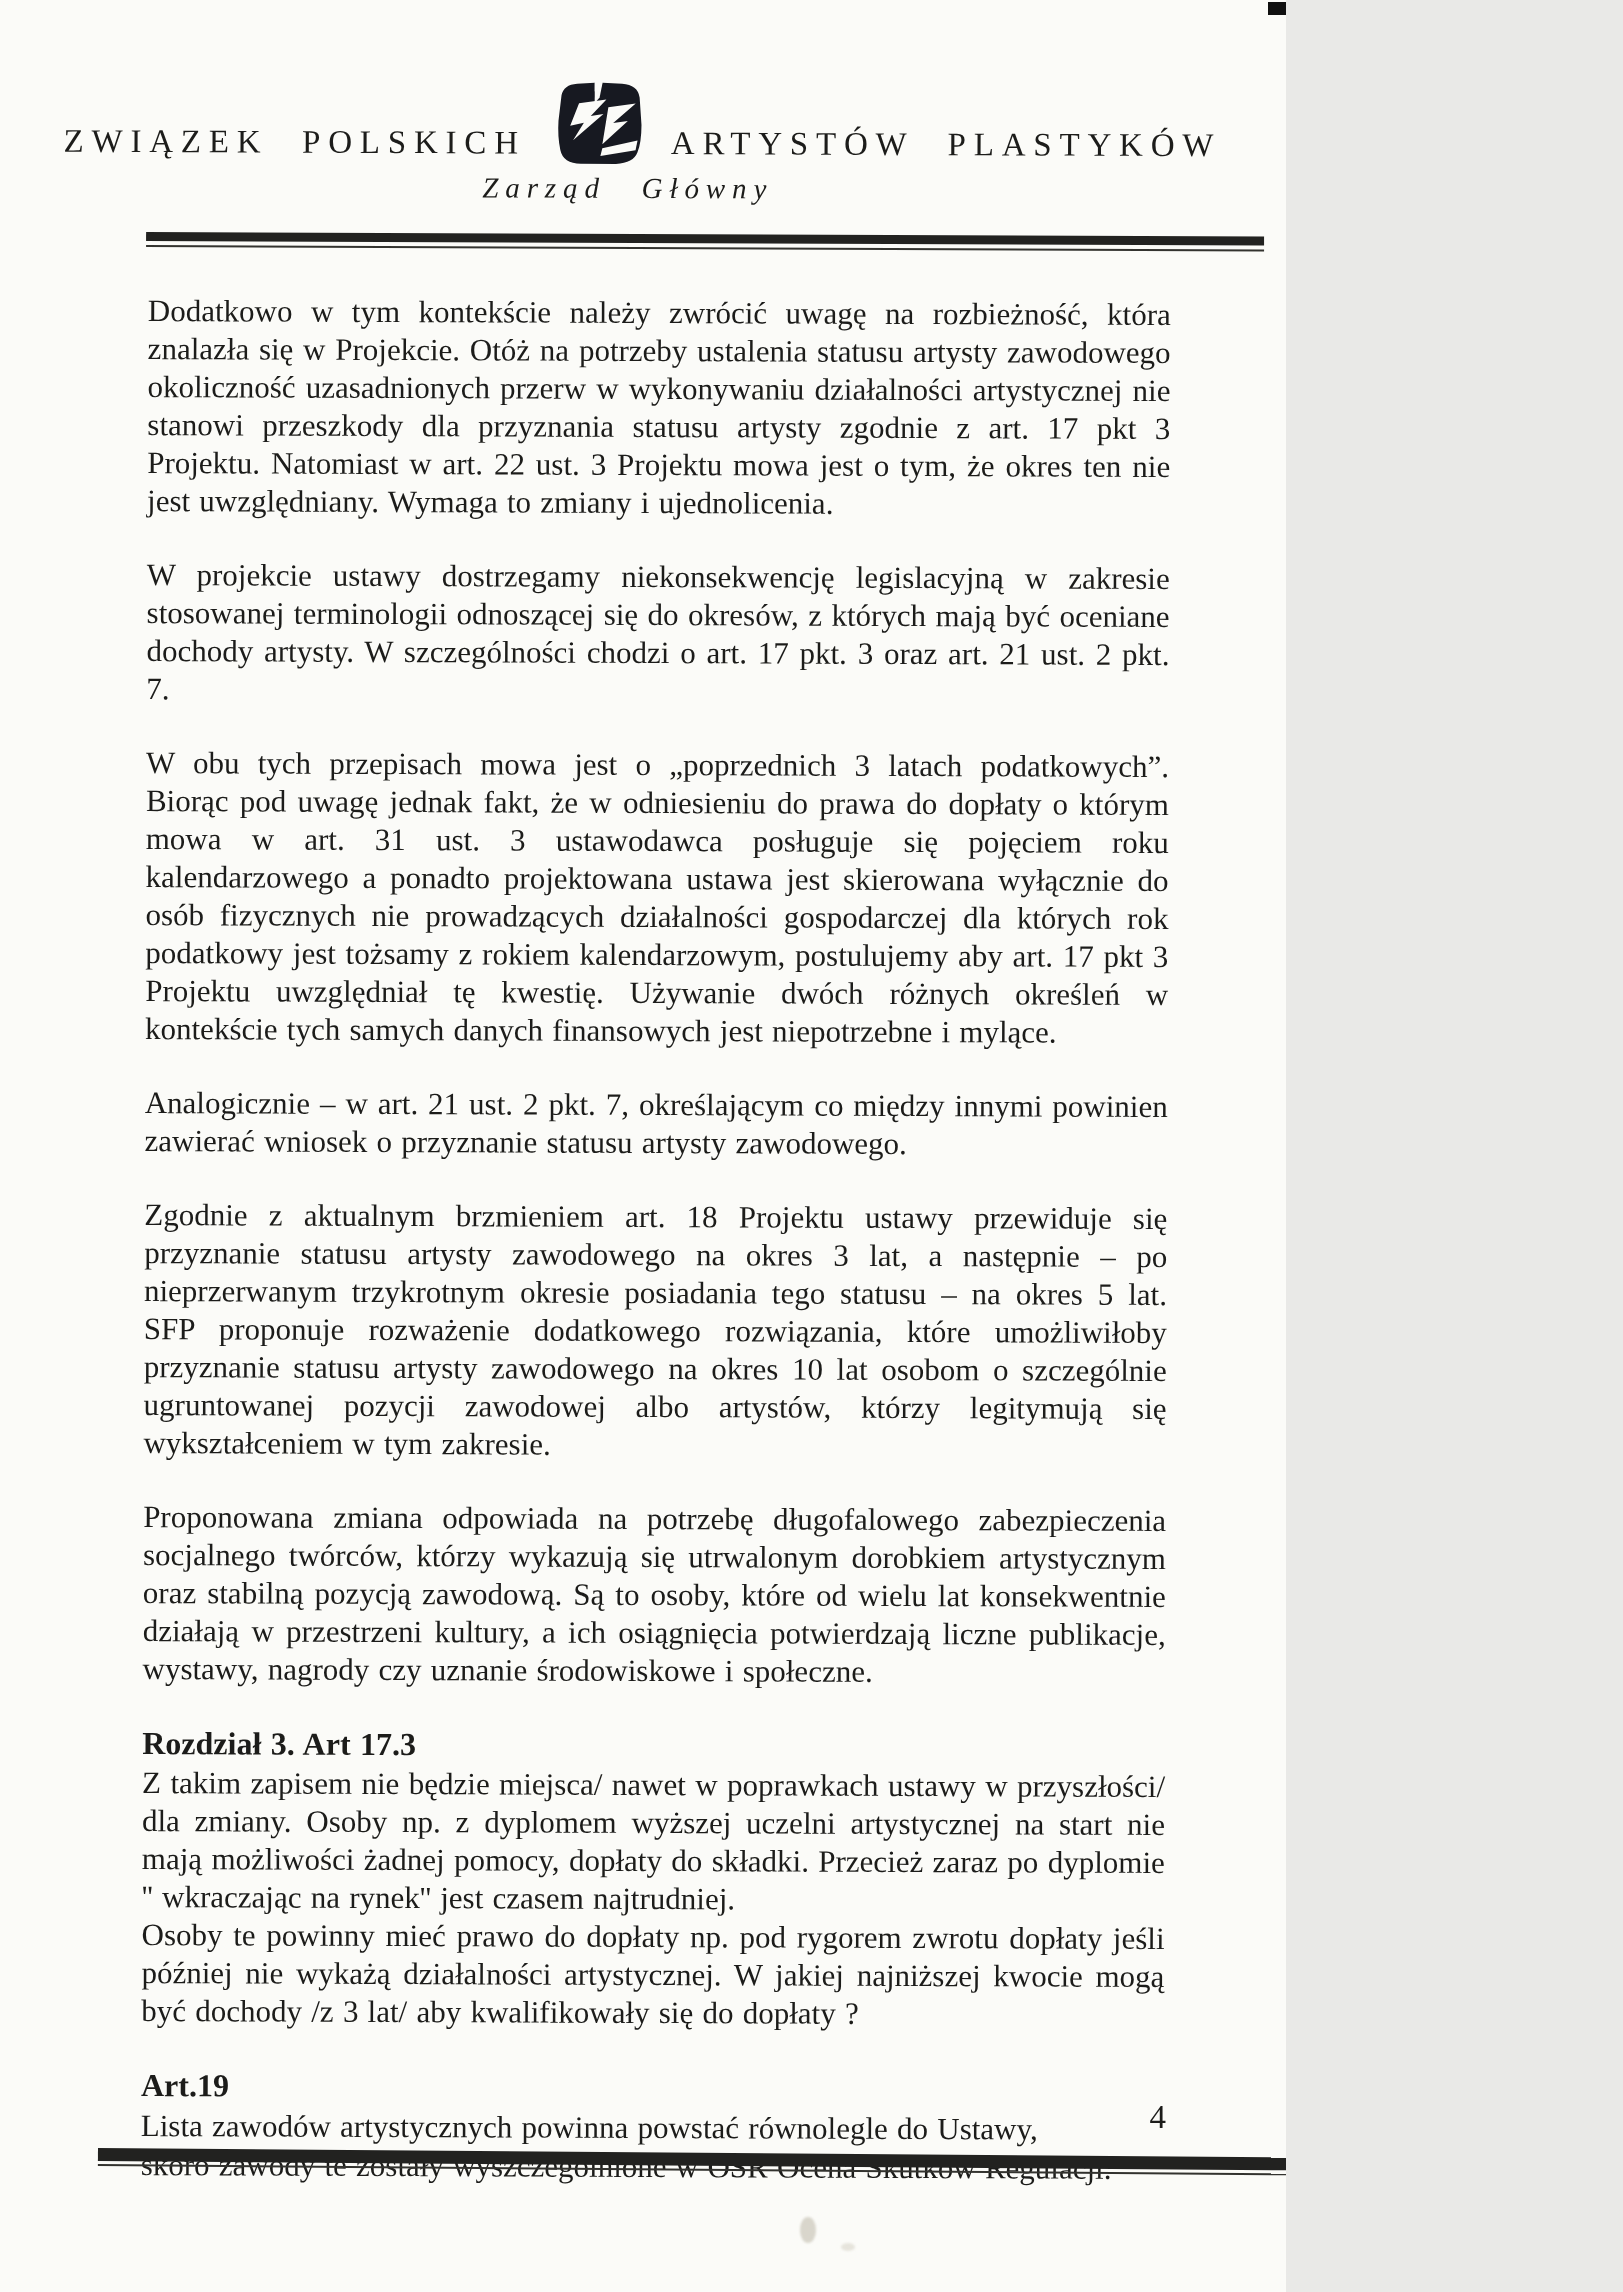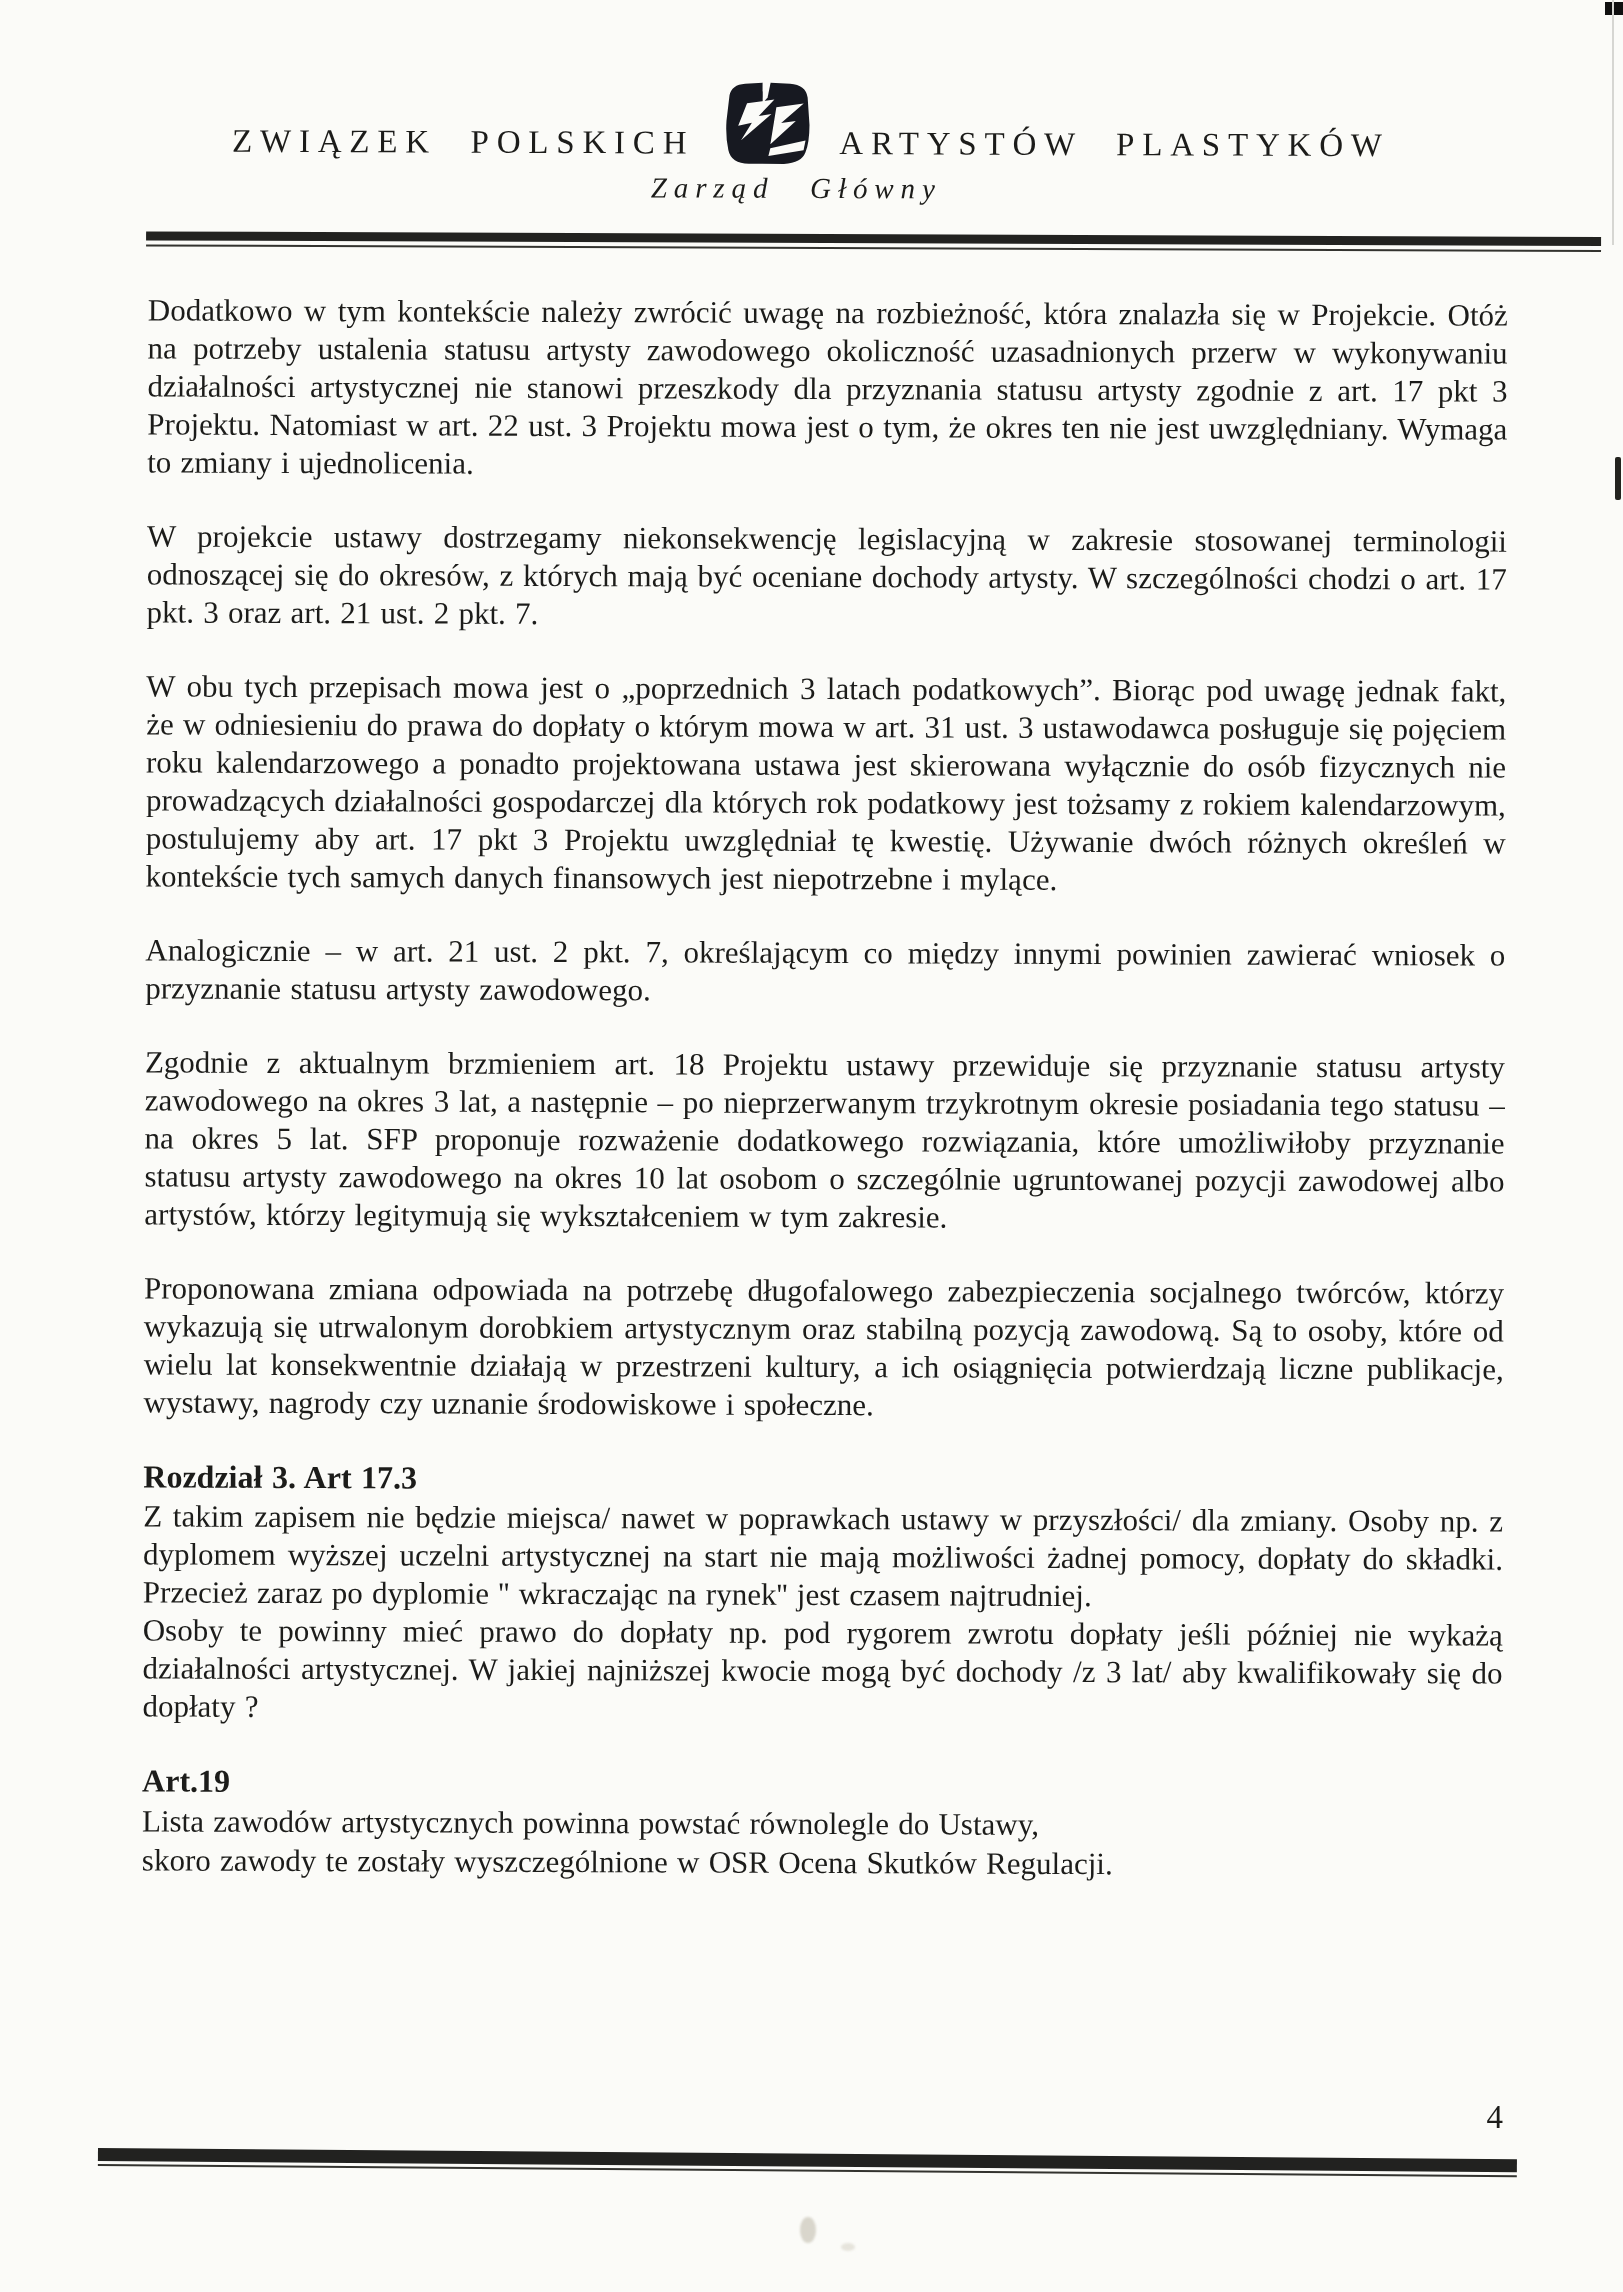--- a/index.html
+++ b/index.html
@@ -3,21 +3,21 @@
 <meta charset="utf-8">
 <style>
   html,body{margin:0;padding:0;}
   body{
     width:1623px;height:2293px;
     background:#e9e9e7;
     font-family:"Liberation Serif", serif;
   }
   .page{
     position:relative;
-    width:1623px;height:2293px;
+    width:1286px;height:2293px;
     background:#fbfbf8;
     overflow:hidden;
     color:#1c1c1a;
   }
   .content{
     position:absolute;
     left:0;top:0;right:0;
     transform:rotate(0.22deg);
     transform-origin:50% 0;
   }

